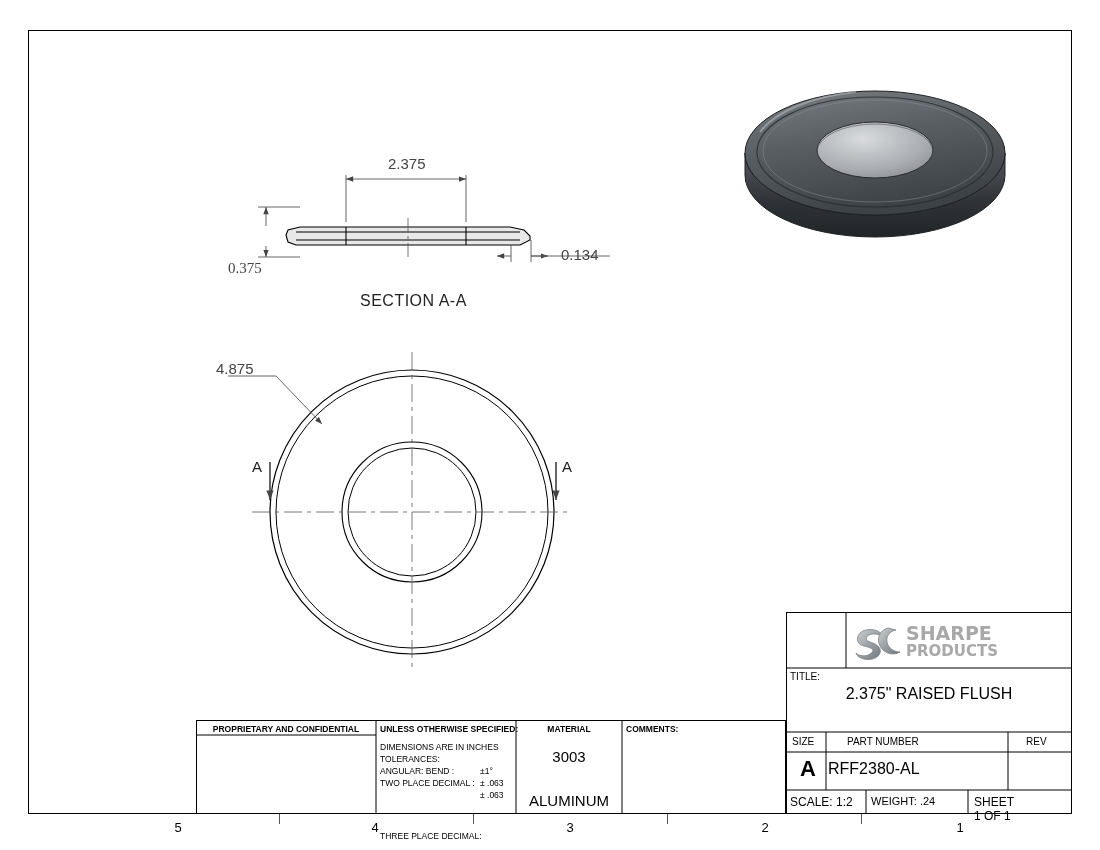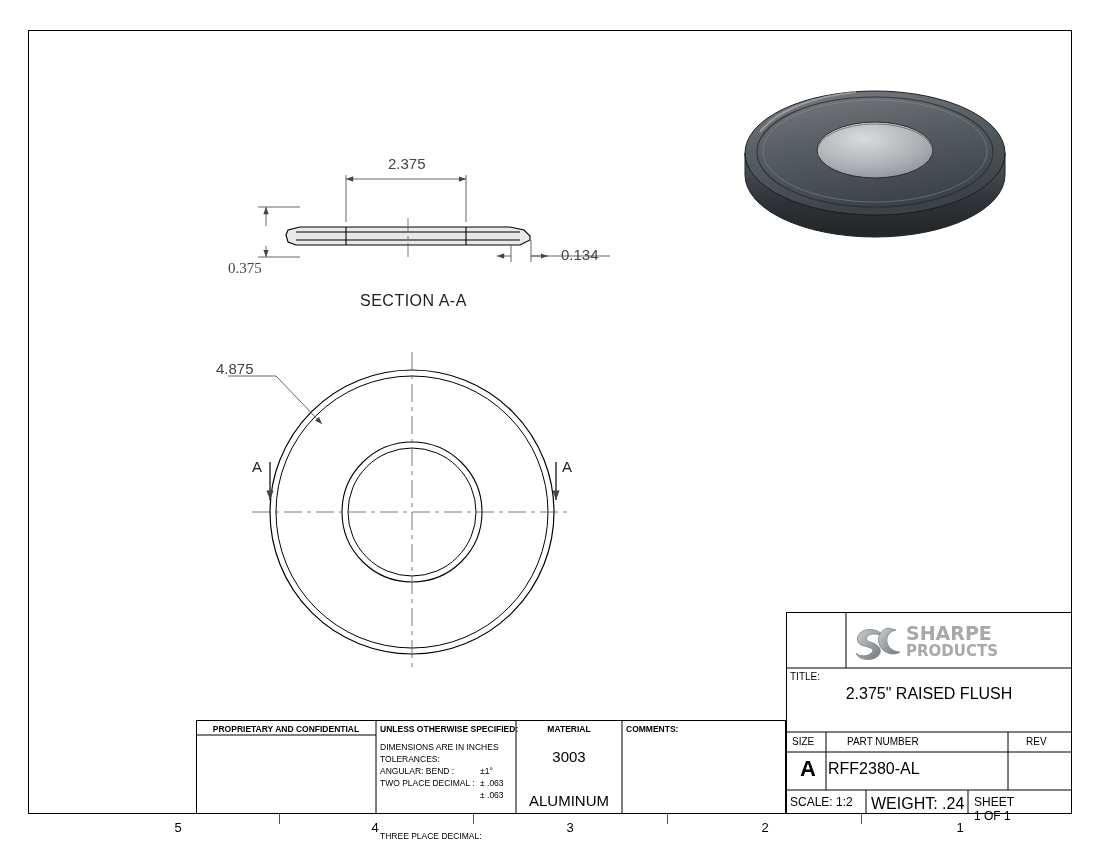--- a/index.html
+++ b/index.html
@@ -344,21 +344,21 @@
   <div class="tb-label" style="left:792px; top:736px;">SIZE</div>
   <div id="sizeletter">A</div>
 
   <div class="tb-label" style="left:831px; top:736px;margin-left:16px;">PART NUMBER</div>
   <div id="partnum">RFF2380-AL</div>
 
   <div class="tb-label" style="left:1026px; top:736px;">REV</div>
   <div class="tb-label" style="left:1030px; top:762px; font-size:14px;"></div>
 
   <div class="tb-label" style="left:790px; top:795px; font-size:12px;">SCALE: 1:2</div>
-  <div class="tb-label" style="left:871px; top:795px; font-size:16px;">WEIGHT: .24</div>
+  <div class="tb-label" style="left:871px; top:795px; font-size:11px;">WEIGHT: .24</div>
   <div class="tb-label" style="left:974px; top:795px; font-size:12px;">SHEET 1 OF 1</div>
 
   <div class="zone-tick" style="left:279px; top:814px;"></div>
   <div class="zone-tick" style="left:473px; top:814px;"></div>
   <div class="zone-tick" style="left:667px; top:814px;"></div>
   <div class="zone-tick" style="left:861px; top:814px;"></div>
 
   <div class="zone-label" style="left:163px; top:820px;">5</div>
   <div class="zone-label" style="left:360px; top:820px;">4</div>
   <div class="zone-label" style="left:555px; top:820px;">3</div>

